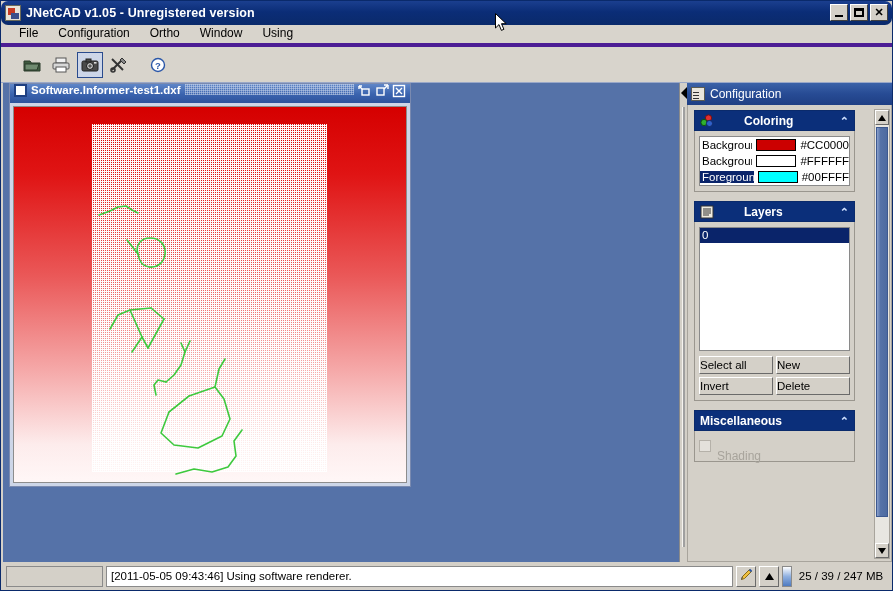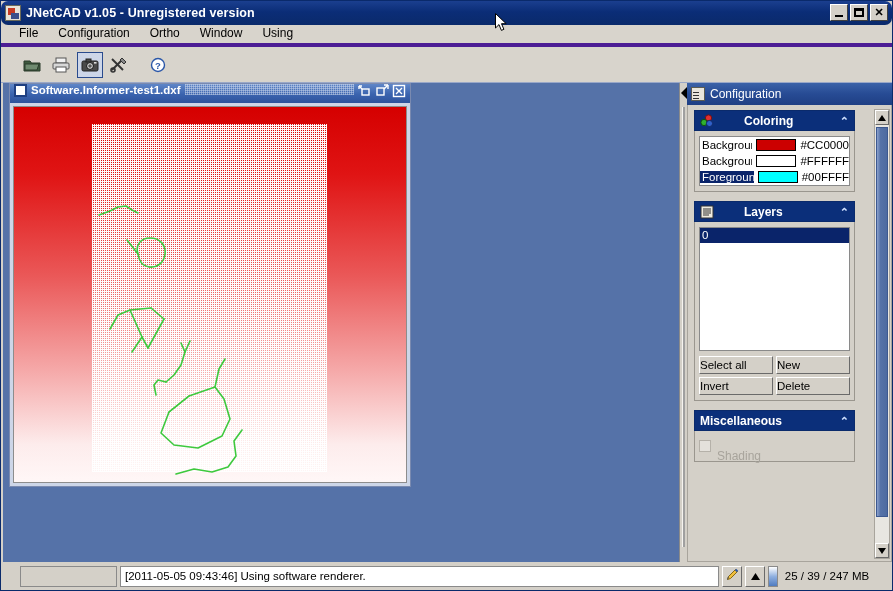--- a/index.html
+++ b/index.html
@@ -337,21 +337,21 @@
     width: 12px; height: 390px;
     background: linear-gradient(to right,#8aa0cc 0,#5572a8 35%,#4d6aa0 100%);
     border: 1px solid #3c5890;
   }
 
   
   #statusbar {
     position: absolute; left: 0; bottom: 0; width: 891px; height: 28px;
     background: #d4d0c8;
     display: flex; align-items: center;
-    padding: 0 19px; gap: 3px;
+    padding: 0 5px; gap: 3px;
   }
   #status-left {
     width: 97px; height: 21px;
     background: #d4d0c8;
     border: 1px solid #8a8a8a;
   }
   #status-msg {
     flex: 1 1 auto; height: 21px;
     background: #ffffff;
     border: 1px solid #8a8a8a;

